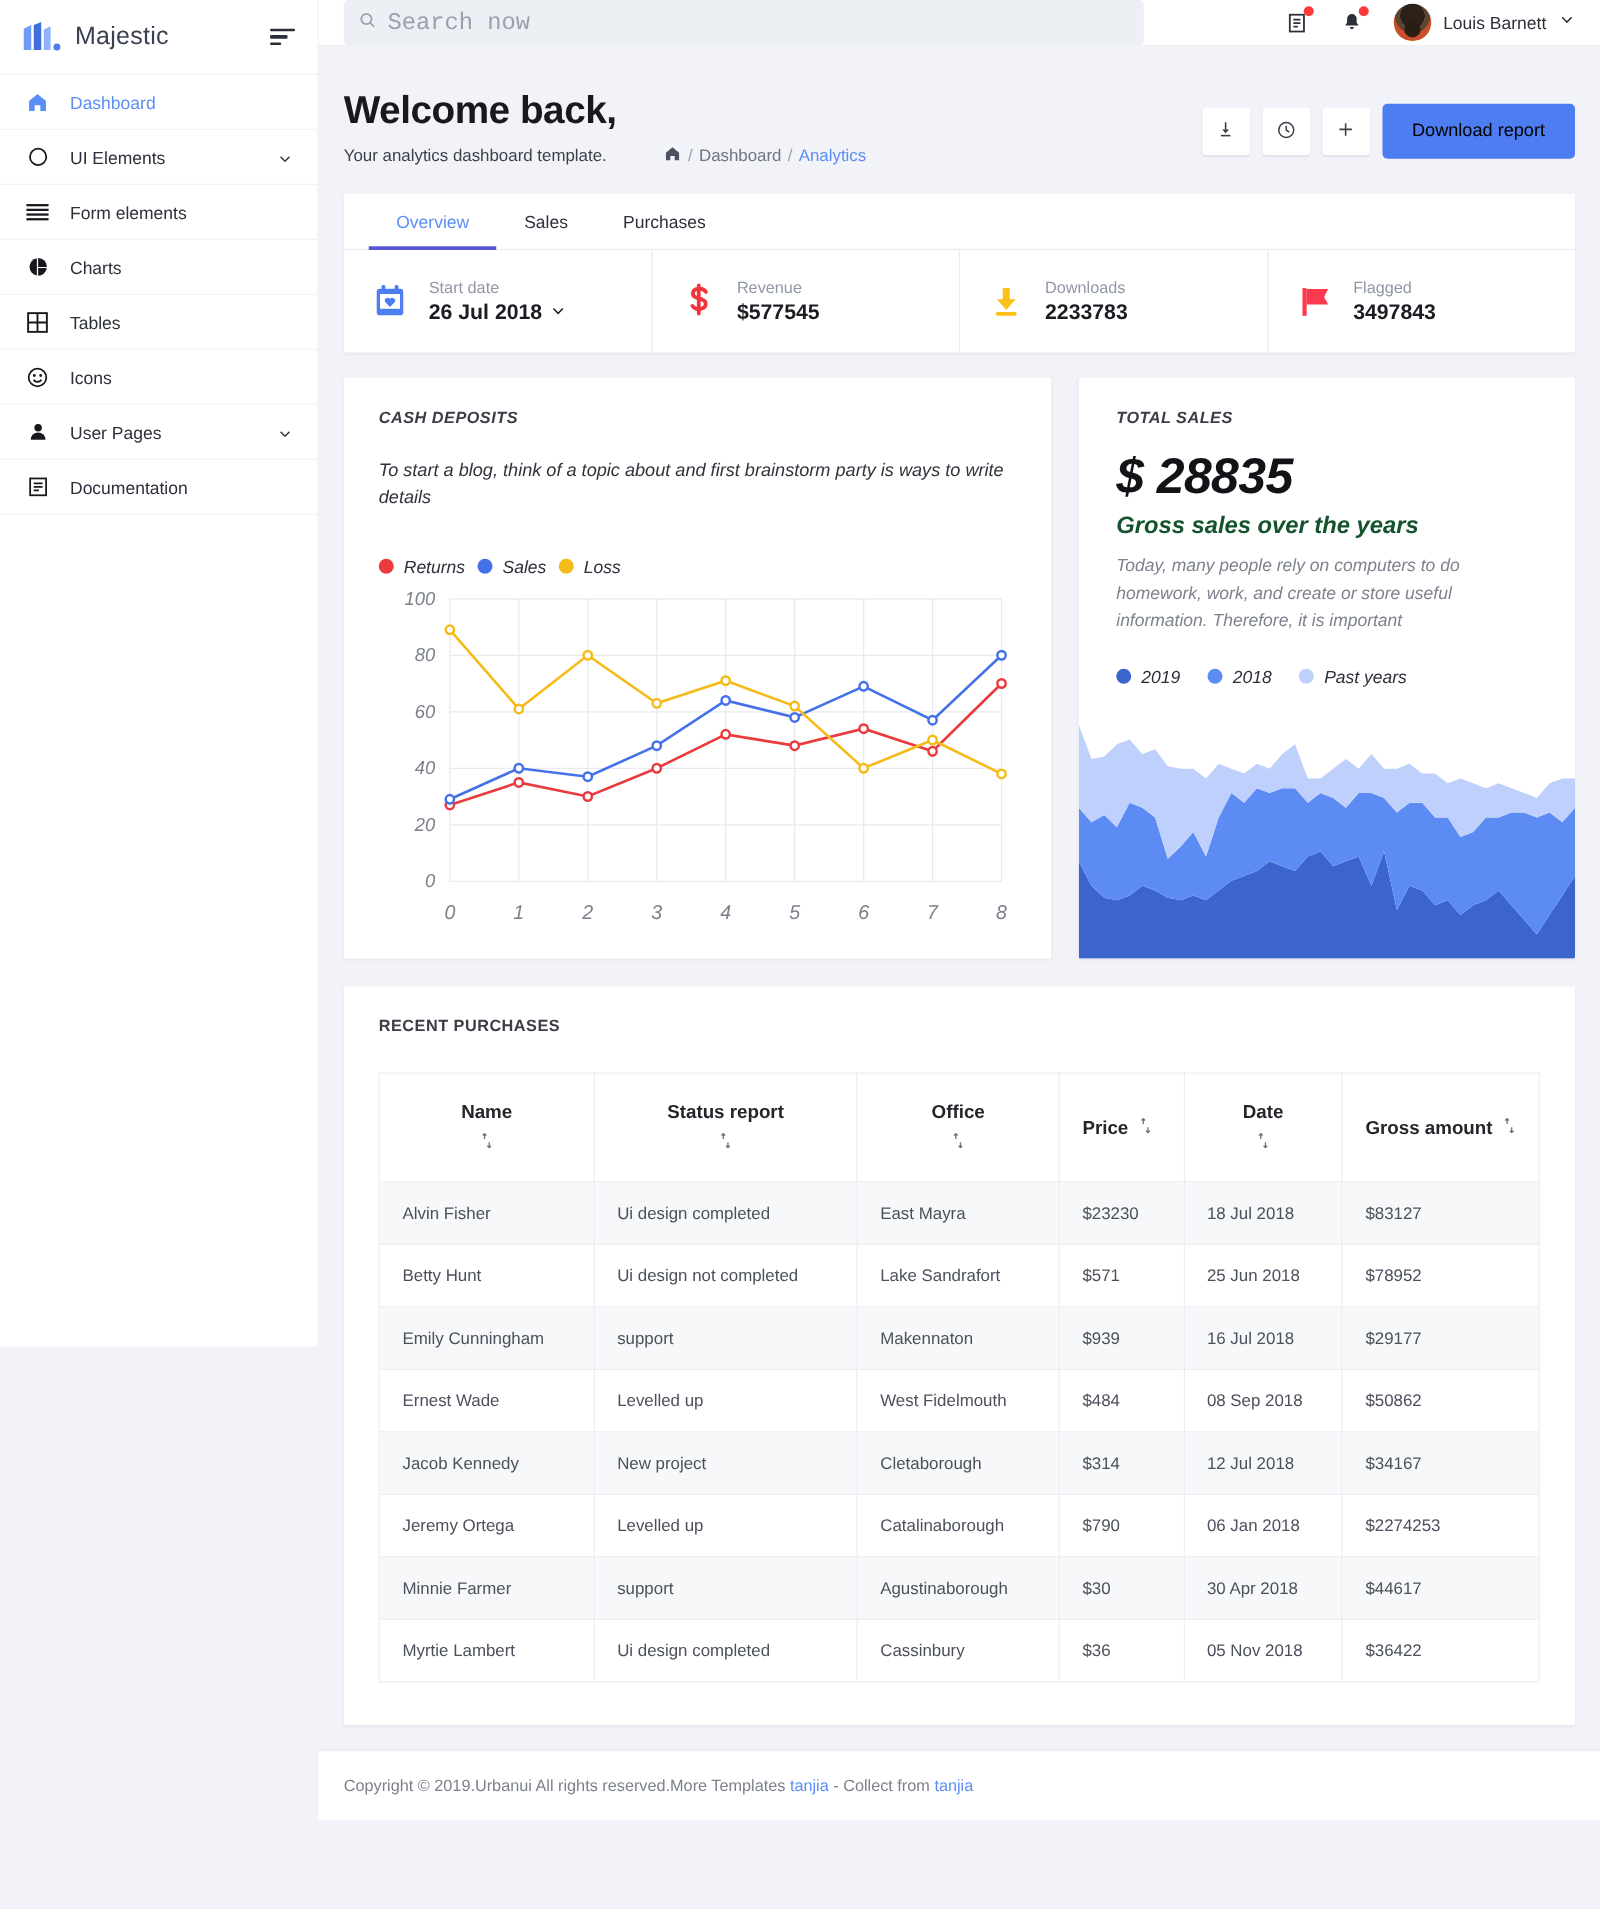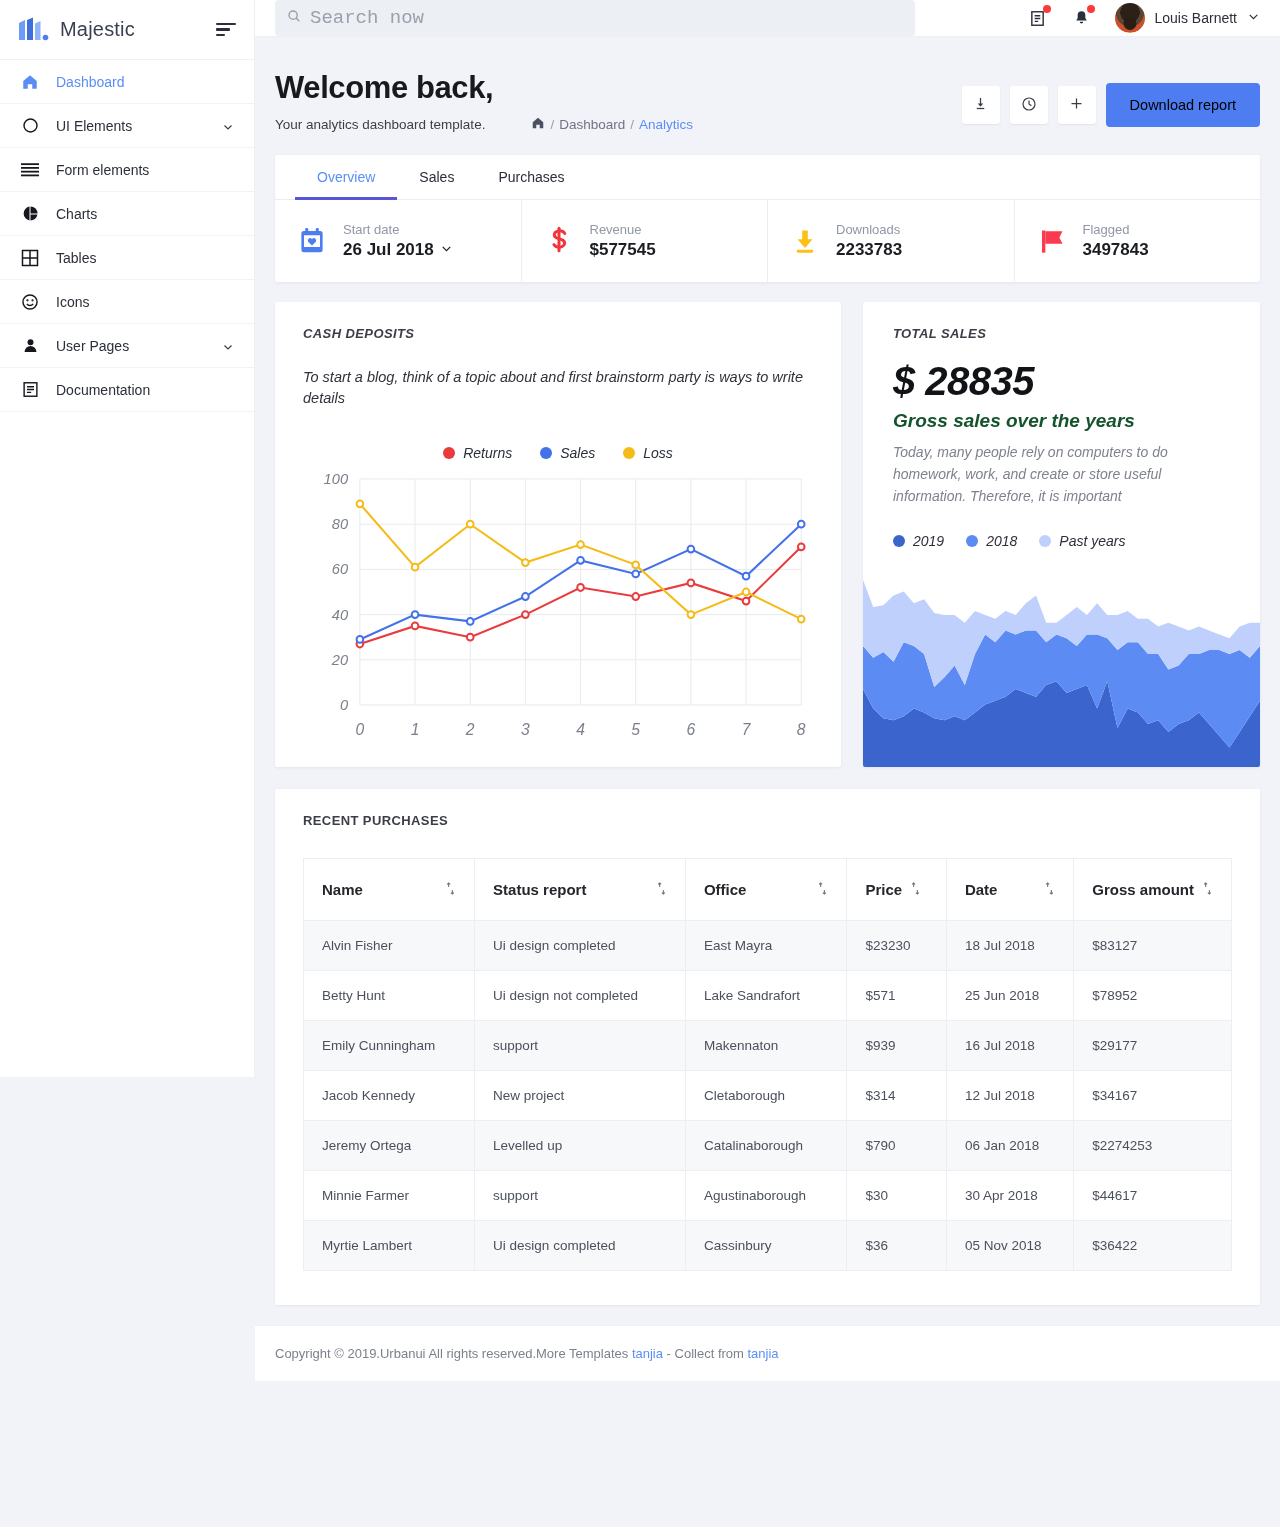--- a/index.html
+++ b/index.html
@@ -117,21 +117,21 @@
   .stat-label { font-size: 13px; color: #9097a5; margin-bottom: 3px; }
   .stat-value { font-size: 17px; font-weight: 700; color: #1b1d22; display:flex; align-items:center; gap:6px; }
 
   
   .mid-row { display: flex; gap: 22px; margin-bottom: 22px; align-items: stretch; font-style: italic; }
   .cash-card { width: 566px; padding: 24px 28px 16px 28px; }
   .sales-card { flex: 1; padding: 24px 0 0 0; overflow: hidden; display:flex; flex-direction:column; }
   .card-title { font-size: 13px; font-weight: 700; letter-spacing: .4px; color: #3b3e47; }
   .card-desc { font-size: 14.5px; color: #30333b; line-height: 1.45; margin-top: 26px; }
 
-  .chart-legend { display: flex; justify-content: center; gap: 28px; margin: 36px 0 10px 0; }
+  .chart-legend { display: flex; justify-content: flex-start; gap: 10px; margin: 36px 0 10px 0; }
   .legend-item { display: flex; align-items: center; gap: 8px; font-size: 14px; color: #2b2f3a; }
   .legend-dot { width: 12px; height: 12px; border-radius: 50%; }
 
   .line-chart { width: 100%; height: 280px; display:block; }
 
   .sales-inner { padding: 0 30px; }
   .big-amount { font-size: 40px; font-weight: 700; color: #111317; letter-spacing: -.5px; margin: 18px 0 6px 0; }
   .sales-sub { font-size: 19px; font-weight: 700; color: #14532d; margin-bottom: 10px; }
   .sales-desc { font-size: 14px; color: #7d828e; line-height: 1.55; }
   .sales-legend { display: flex; gap: 22px; margin: 26px 0 18px 0; }
@@ -140,21 +140,21 @@
 
   
   .table-card { padding: 24px 28px 34px 28px; margin-bottom: 20px; }
   table { width: 100%; border-collapse: collapse; margin-top: 30px; }
   thead th {
     text-align: left; font-size: 15px; font-weight: 700; color: #24262b;
     padding: 22px 18px; border: 1px solid #eceef3; background: #fff;
     white-space: nowrap;
   }
   .th-inner { display: flex; align-items: center; gap: 8px; }
-  .th-inner.spread { justify-content: space-between; }
+  .th-inner.spread { justify-content: space-between; flex-direction: column; }
   .sort-ico { flex-shrink: 0; }
   tbody td {
     font-size: 13.5px; color: #4b505c; padding: 17px 18px;
     border: 1px solid #eceef3;
   }
   tbody tr:nth-child(odd) td { background: #f7f8fa; }
   tbody tr:nth-child(even) td { background: #ffffff; }
 
   .footer {
     background: #fff; border-top: 1px solid #eceff3;
@@ -658,20 +658,28 @@
               </tr>
               <tr>
                 <td>Emily Cunningham</td>
                 <td>support</td>
                 <td>Makennaton</td>
                 <td>$939</td>
                 <td>16 Jul 2018</td>
                 <td>$29177</td>
               </tr>
               <tr>
+                <td>Ernest Wade</td>
+                <td>Levelled up</td>
+                <td>West Fidelmouth</td>
+                <td>$484</td>
+                <td>08 Sep 2018</td>
+                <td>$50862</td>
+              </tr>
+              <tr>
                 <td>Jacob Kennedy</td>
                 <td>New project</td>
                 <td>Cletaborough</td>
                 <td>$314</td>
                 <td>12 Jul 2018</td>
                 <td>$34167</td>
               </tr>
               <tr>
                 <td>Jeremy Ortega</td>
                 <td>Levelled up</td>

